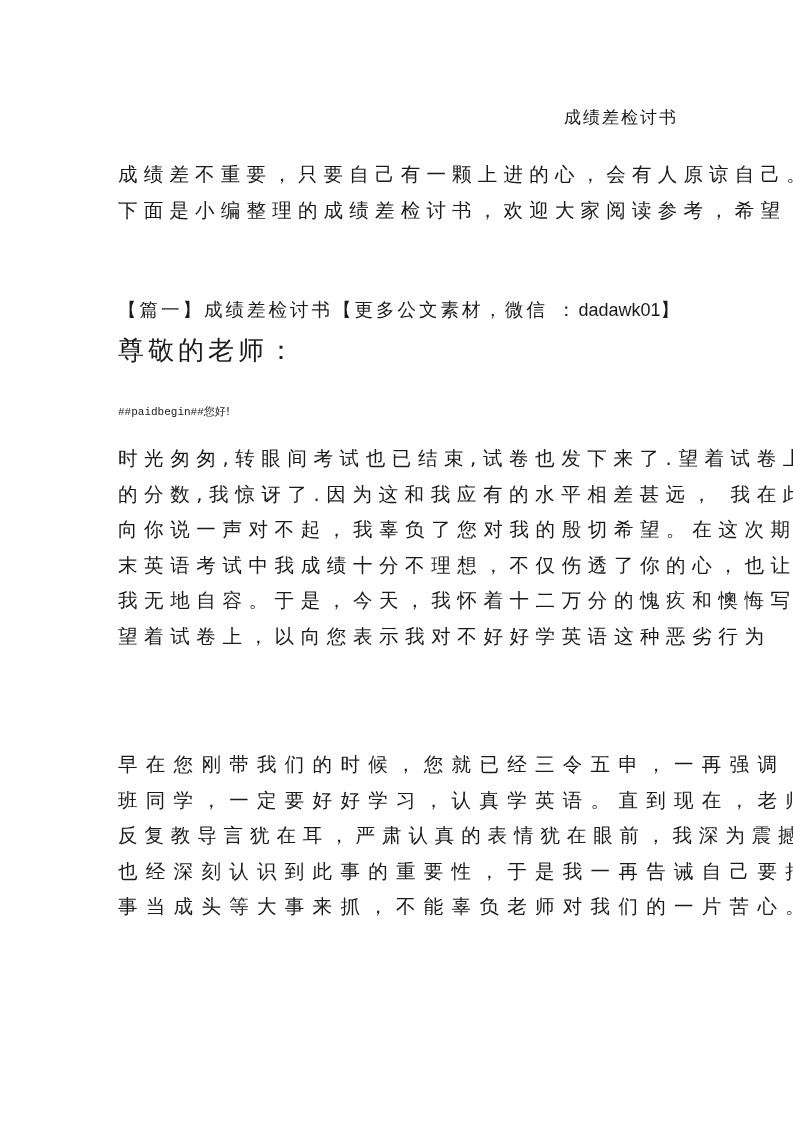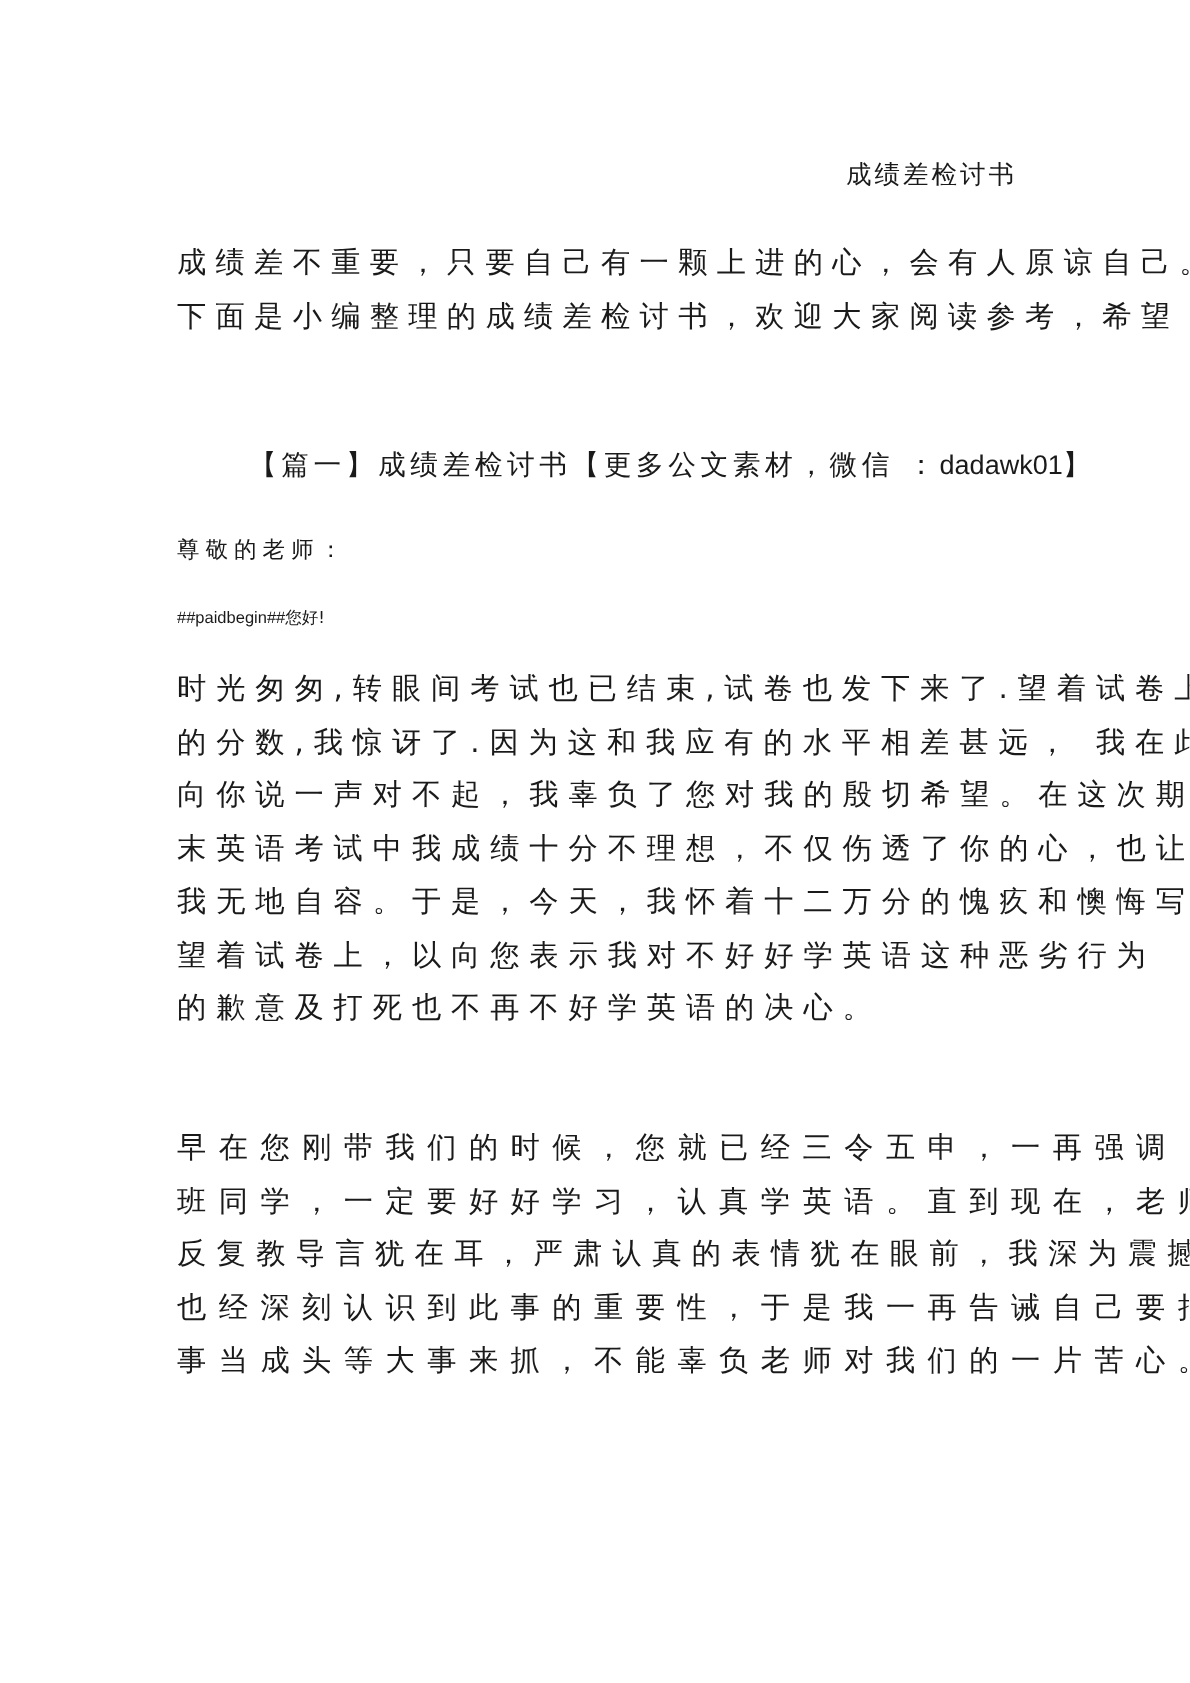--- a/index.html
+++ b/index.html
@@ -46,46 +46,45 @@
       height: 35.5px;
     }
     .heading {
       position: absolute;
       left: 0;
       top: 297px;
       font-size: 18.5px;
       line-height: 26px;
       white-space: nowrap;
       letter-spacing: 3px;
-      margin-left: 48px;
     }
     .heading .latin {
       font-family: "Liberation Sans", sans-serif;
       letter-spacing: 0;
       font-size: 18px;
     }
     .salutation {
       position: absolute;
       left: 0;
-      top: 353px;
-      font-size: 15px;
+      top: 337px;
+      font-size: 26px;
       line-height: 26px;
       letter-spacing: 4px;
       white-space: nowrap;
     }
     .marker {
       position: absolute;
       left: 0;
       top: 404px;
       font-size: 11px;
       line-height: 16px;
       white-space: nowrap;
     }
     .marker .tag {
-      font-family: Liberation Sans, sans-serif;
+      font-family: Liberation Mono, monospace;
     }
   </style>
 </head>
 <body>
 
 <div class="page">
 
   <div class="title">成绩差检讨书</div>
 
   <div class="para" style="top:157px; letter-spacing:6.2px;">
@@ -103,21 +102,20 @@
     <span class="tag">##paidbegin##</span><span>您好!</span>
   </div>
 
   <div class="para" style="top:441px; letter-spacing:6.6px;">
     <span class="line">时光匆匆,转眼间考试也已结束,试卷也发下来了.望着试卷上</span>
     <span class="line">的分数,我惊讶了.因为这和我应有的水平相差甚远， 我在此</span>
     <span class="line">向你说一声对不起，我辜负了您对我的殷切希望。在这次期</span>
     <span class="line">末英语考试中我成绩十分不理想，不仅伤透了你的心，也让</span>
     <span class="line">我无地自容。于是，今天，我怀着十二万分的愧疚和懊悔写</span>
     <span class="line">望着试卷上，以向您表示我对不好好学英语这种恶劣行为</span>
-    <span class="line">的歉意及打死也不再不好学英语的决心。</span>
   </div>
 
   <div class="para" style="top:747px; letter-spacing:8.3px;">
     <span class="line">早在您刚带我们的时候，您就已经三令五申，一再强调，全</span>
     <span class="line">班同学，一定要好好学习，认真学英语。直到现在，老师的</span>
     <span class="line" style="letter-spacing:6.9px;">反复教导言犹在耳，严肃认真的表情犹在眼前，我深为震撼，</span>
     <span class="line">也经深刻认识到此事的重要性，于是我一再告诫自己要把此</span>
     <span class="line">事当成头等大事来抓，不能辜负老师对我们的一片苦心。也</span>
   </div>
 

